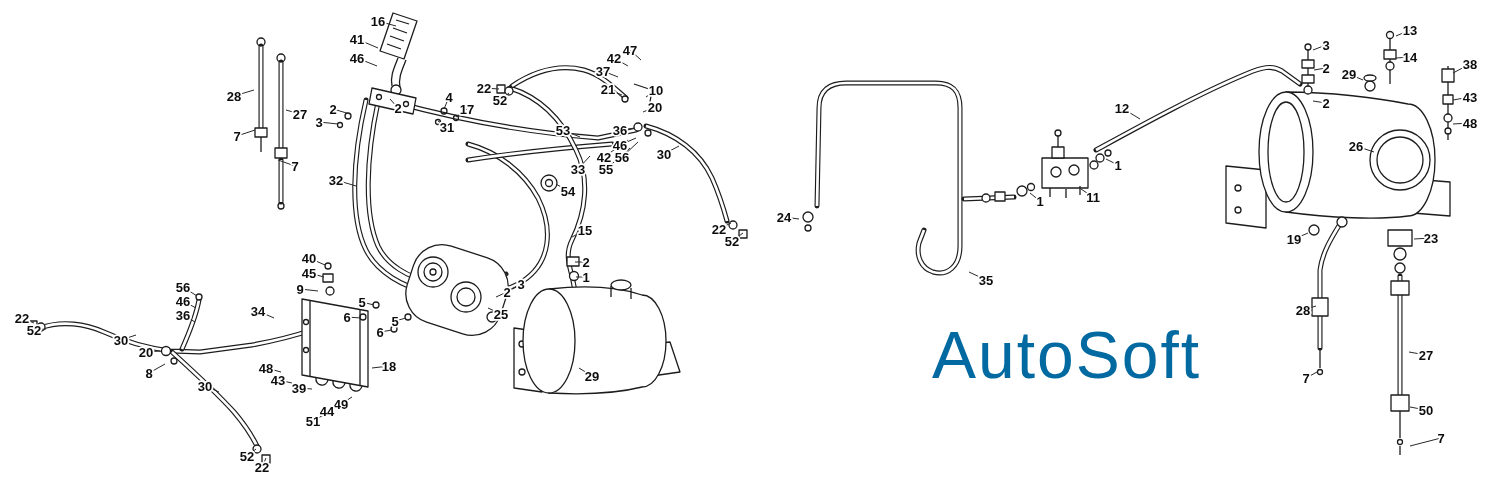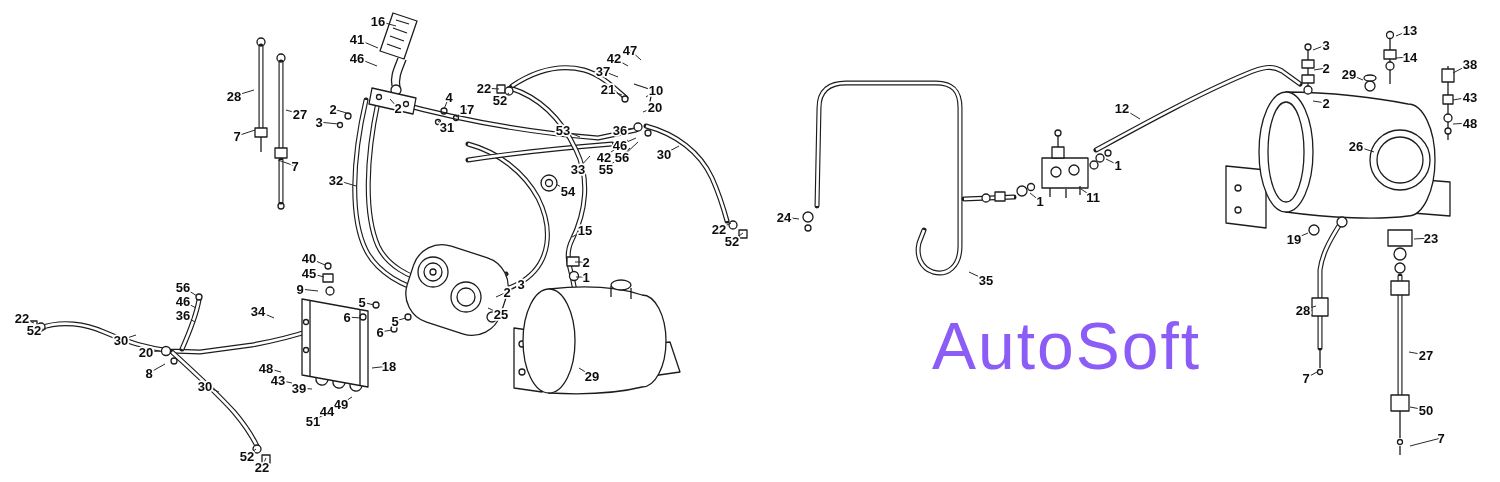--- a/index.html
+++ b/index.html
@@ -1,20 +1,20 @@
 <!DOCTYPE html>
 <html><head>
 <meta charset="utf-8">
 <style>
   html,body{margin:0;padding:0;background:#ffffff;}
   .stage{position:relative;width:1500px;height:482px;background:#fff;overflow:hidden;
          font-family:"Liberation Sans",sans-serif;}
-  .watermark{position:absolute;left:932px;top:308px;z-index:0;
+  .watermark{position:absolute;left:932px;top:317px;z-index:0;
              font-family:"Liberation Sans",sans-serif;font-size:66px;font-weight:400;
-             letter-spacing:2px;color:#8b5cf6;user-select:none;}
+             letter-spacing:2px;color:#0369a1;user-select:none;}
   svg#art{position:absolute;left:0;top:0;z-index:1;}
   
   #drawing{stroke:#1c1c1c;stroke-width:1.3;fill:none;stroke-linejoin:round;}
   .tube{stroke-width:5;stroke-linecap:round;fill:none;}
   .tube-core{stroke:#ffffff;stroke-width:2.7;stroke-linecap:butt;fill:none;}
   #leaders line{stroke:#2a2a2a;stroke-width:1;}
   #labels text{font:bold 13px "Liberation Sans",sans-serif;fill:#0d0d0d;
                text-anchor:middle;dominant-baseline:central;
                paint-order:stroke;stroke:#ffffff;stroke-width:3.5px;stroke-linejoin:round;}
 </style>

